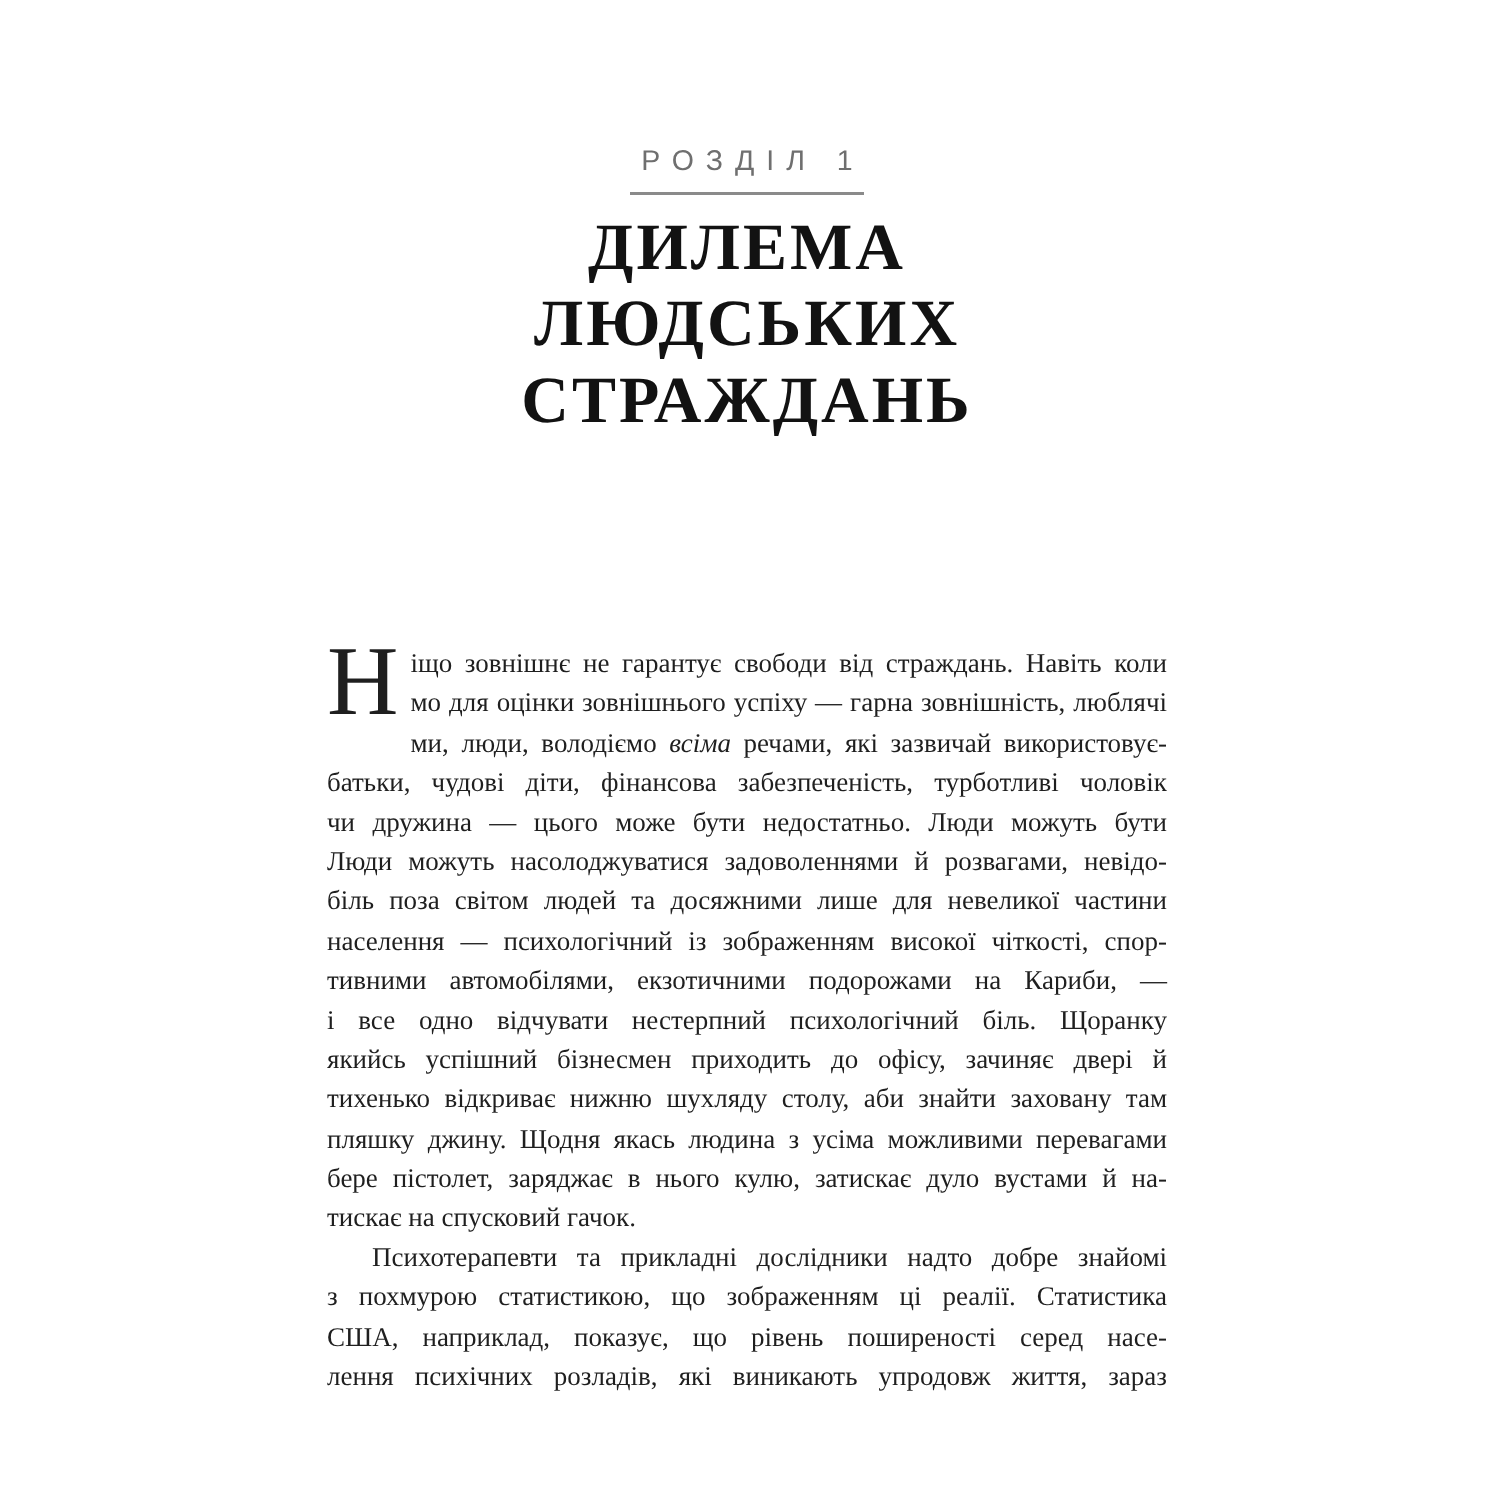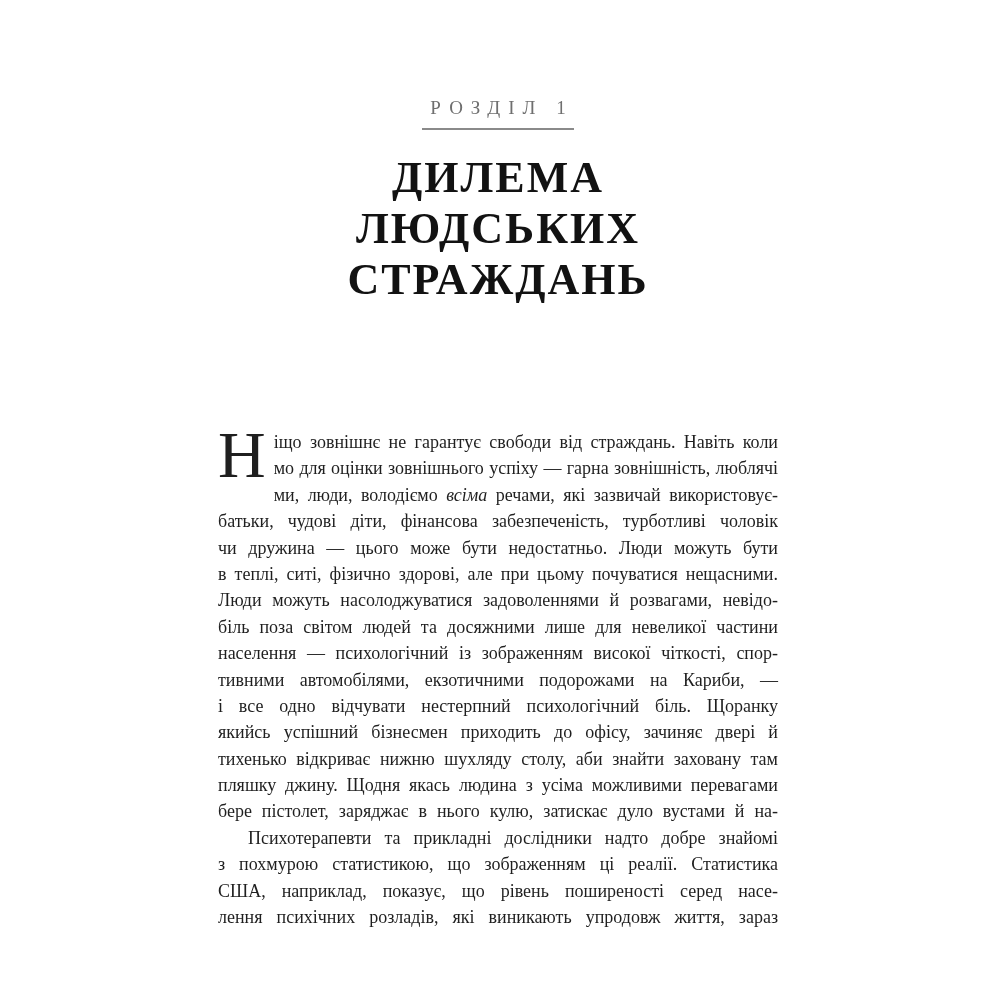--- a/index.html
+++ b/index.html
@@ -14,31 +14,31 @@
     background: var(--paper, #ffffff);
     overflow: hidden;
   }
   .heading-column {
     position: absolute;
     left: 218px; top: 97px; width: 560px;
     text-align: center;
   }
   .kicker {
     display: inline-block;
-    font-family: Liberation Serif, serif;
+    font-family: Liberation Sans, sans-serif;
     font-size: 19px;
     font-weight: 400;
     color: var(--kicker, #6f6f6f);
     letter-spacing: 8px;
     text-indent: 8px; 
     padding-bottom: 9px;
     border-bottom: 2px solid var(--rule, #8a8a8a);
   }
   .chapter-title {
-    margin-top: 22px;
+    margin-top: 9px;
     font-family: "Liberation Serif", serif;
     font-weight: 700;
     font-size: 44px;
     line-height: 51px;
     letter-spacing: 2px;
     color: var(--title, #121212);
   }
   .body-text {
     position: absolute;
     left: 218px; top: 429px; width: 560px;
@@ -83,30 +83,30 @@
   </div>
 
   <div class="body-text">
       <div class="para">
         <span class="dropcap">Н</span>
         <div class="line">іщо зовнішнє не гарантує свободи від страждань. Навіть коли</div>
         <div class="line">мо для оцінки зовнішнього успіху — гарна зовнішність, люблячі</div>
         <div class="line">ми, люди, володіємо <i>всіма</i> речами, які зазвичай використовує-</div>
         <div class="line">батьки, чудові діти, фінансова забезпеченість, турботливі чоловік</div>
         <div class="line">чи дружина — цього може бути недостатньо. Люди можуть бути</div>
-        <div class="line">в теплі, ситі, фізично здорові, але при цьому почуватися нещасними.</div>
         <div class="line">Люди можуть насолоджуватися задоволеннями й розвагами, невідо-</div>
         <div class="line">біль поза світом людей та досяжними лише для невеликої частини</div>
         <div class="line">населення — психологічний із зображенням високої чіткості, спор-</div>
         <div class="line">тивними автомобілями, екзотичними подорожами на Кариби, —</div>
         <div class="line">і все одно відчувати нестерпний психологічний біль. Щоранку</div>
         <div class="line">якийсь успішний бізнесмен приходить до офісу, зачиняє двері й</div>
         <div class="line">тихенько відкриває нижню шухляду столу, аби знайти заховану там</div>
         <div class="line">пляшку джину. Щодня якась людина з усіма можливими перевагами</div>
         <div class="line">бере пістолет, заряджає в нього кулю, затискає дуло вустами й на-</div>
+        <div class="line lastline">тискає на спусковий гачок.</div>
       </div>
       <div class="para">
         <div class="line indent">Психотерапевти та прикладні дослідники надто добре знайомі</div>
         <div class="line">з похмурою статистикою, що зображенням ці реалії. Статистика</div>
         <div class="line">США, наприклад, показує, що рівень поширеності серед насе-</div>
         <div class="line">лення психічних розладів, які виникають упродовж життя, зараз</div>
       </div>
     </div>
 
 </div>

